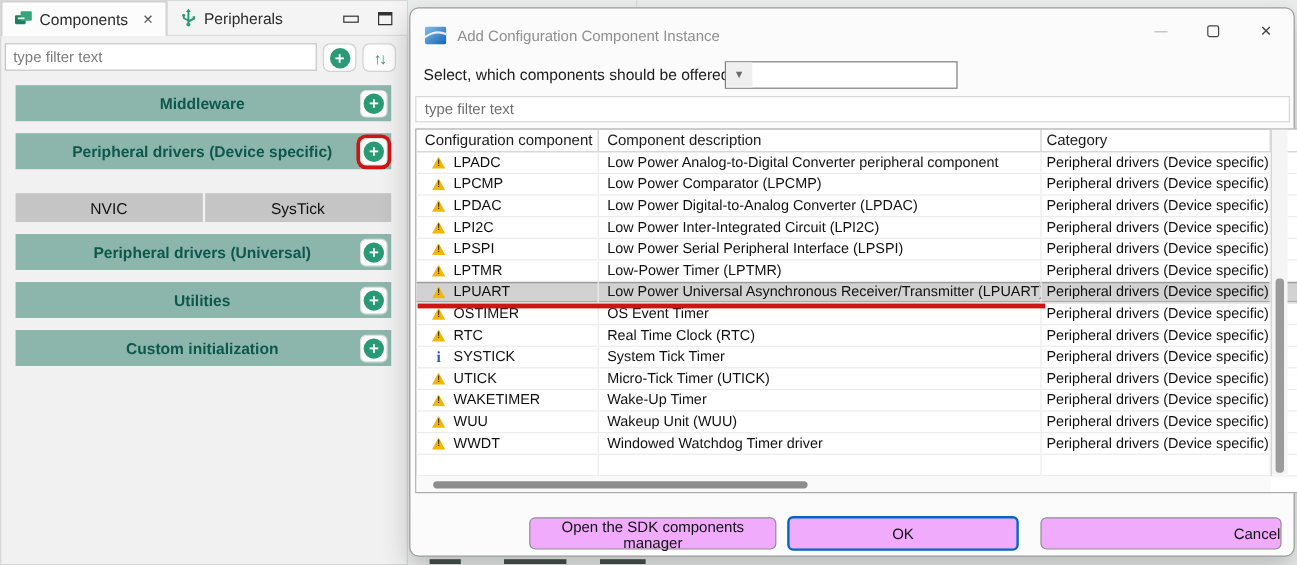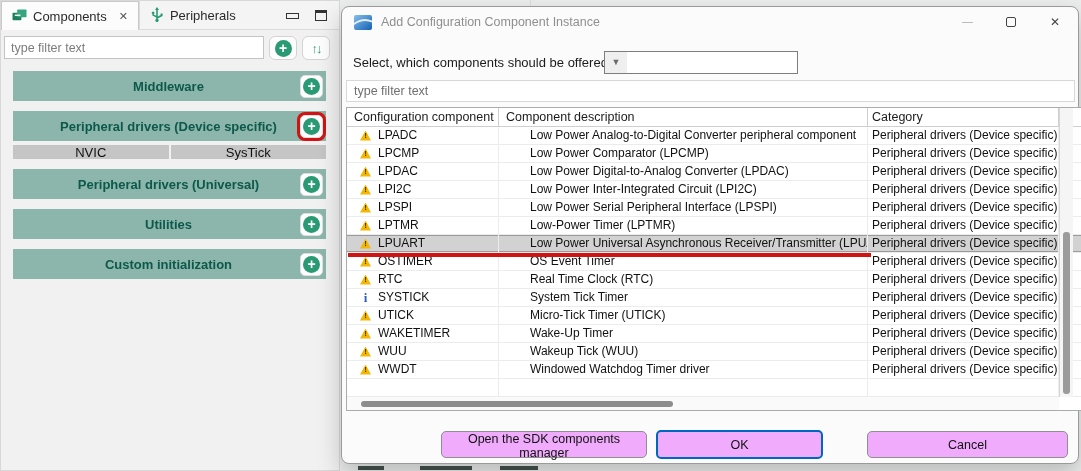--- a/index.html
+++ b/index.html
@@ -22,27 +22,27 @@
   .filter-row input::placeholder{color:#7c7c7c;}
   .icon-btn{width:28px;height:24px;background:#fdfdfd;border:1px solid #d3d3d3;border-radius:6px;display:flex;align-items:center;justify-content:center;cursor:pointer;}
   .plus-circle{width:17px;height:17px;border-radius:50%;background:var(--accent_green);color:#fff;font-size:14px;font-weight:bold;line-height:16px;text-align:center;display:inline-block;}
   .sort-glyph{color:var(--accent_green);font-weight:bold;font-size:13px;letter-spacing:-2px;}
   #sections{position:absolute;left:12px;top:70px;width:313px;}
   .section{margin-bottom:10px;}
   .sec-head{height:30px;background:var(--section_bg);display:flex;align-items:center;position:relative;}
   .sec-label{flex:1;text-align:center;font-weight:bold;font-size:13px;color:var(--section_text);padding-left:24px;}
   .sec-plus{width:23px;height:23px;margin-right:3px;background:#fdfdfd;border:1px solid #dedede;border-radius:5px;display:flex;align-items:center;justify-content:center;cursor:pointer;}
   .sec-plus.annotated{box-shadow:0 0 0 3px var(--annotation_red);}
-  .sec-children{margin-top:4px;height:14px;display:flex;gap:2px;}
+  .sec-children{margin-top:20px;height:24px;display:flex;gap:2px;}
   .child-btn{flex:1;background:var(--child_btn_bg);border:none;font-size:13px;color:#111;cursor:pointer;}
 
   
   .top-strip-line{position:absolute;left:530px;top:0;width:1px;height:6px;background:#dcdcdc;}
   #dialog{position:absolute;left:341px;top:6px;width:738px;height:458px;background:#fbfbfb;border:1px solid #9a9a9a;border-radius:8px;box-shadow:0 10px 24px rgba(0,0,0,.22);}
-  .titlebar{height:30px;display:flex;align-items:center;padding:0 8px 0 12px;}
+  .titlebar{height:30px;display:flex;align-items:flex-end;padding:0 8px 0 12px;}
   .app-icon{width:18px;height:15px;display:inline-block;margin-right:9px;}
   .dlg-title{font-size:12.5px;color:#8f8f8f;flex:1;}
   .cap-btn{width:30px;height:22px;display:flex;align-items:center;justify-content:center;color:#444;cursor:pointer;margin-left:14px;}
   .cap-min i{display:block;width:11px;height:1px;background:#bbb;}
   .cap-max i{display:block;width:10px;height:10px;border:1px solid #444;border-radius:2px;}
   .cap-close{font-size:12px;}
   .offer-row{position:absolute;left:11px;top:44px;width:716px;height:26px;}
   .offer-label{font-size:13px;color:#1b1b1b;line-height:24px;}
   .combo{position:absolute;left:251px;top:0;width:194px;height:23px;border:1px solid #7e7e7e;background:#fff;display:flex;align-items:center;cursor:pointer;}
   .combo-value{flex:1;padding-left:6px;font-size:12.5px;color:#111;}
@@ -51,36 +51,36 @@
   .dlg-filter::placeholder{color:#6f6f6f;}
 
   
   .table{position:absolute;left:4px;top:100px;width:876px;height:304px;background:#fff;border:1px solid #ababab;overflow:hidden;}
   .thead{display:grid;grid-template-columns:152px 369px 191px;height:19px;border-bottom:1px solid #cfcfcf;}
   .thead .hc{font-size:12.5px;color:#1b1b1b;line-height:18px;border-right:1px solid #cfcfcf;padding-left:7px;white-space:nowrap;overflow:hidden;}
   .thead .hc:nth-child(3){padding-left:4px;}
   .t-row{display:grid;grid-template-columns:152px 369px 191px;height:18px;border-bottom:1px solid #ececec;cursor:pointer;}
   .t-row .c{border-right:1px solid #ececec;white-space:nowrap;overflow:hidden;font-size:12px;line-height:17px;color:#111;}
   .t-row .c1{padding-left:13px;display:flex;align-items:center;gap:7px;}
-  .t-row .c2{padding-left:7px;margin-left:24px;}
+  .t-row .c2{padding-left:7px;}
   .t-row .c3{padding-left:4px;}
   .t-row.selected{background:var(--selected_row_bg);box-shadow:inset 0 1px 0 #9a9a9a, inset 0 -1px 0 #9a9a9a;}
   .icon-warning{width:11px;height:10px;clip-path:polygon(50% 0,100% 100%,0 100%);background:var(--warning_amber);color:#4e3500;font-size:8px;font-weight:bold;display:inline-flex;align-items:flex-end;justify-content:center;line-height:10px;flex:none;}
   .icon-info{color:var(--info_blue);font-family:"Liberation Serif",serif;font-weight:bold;font-size:13px;width:11px;text-align:center;flex:none;line-height:14px;}
   .red-underline{position:absolute;left:1px;top:145px;width:523px;height:4px;background:var(--annotation_red);z-index:5;}
   .vscroll{position:absolute;left:712px;top:0;width:14px;height:289px;background:#f5f5f5;border-left:1px solid #d6d6d6;}
   .vthumb{position:absolute;left:3px;width:7px;top:124px;height:162px;background:#9b9b9b;border-radius:3px;}
   .hscroll{position:absolute;left:0;top:289px;width:712px;height:13px;background:#fafafa;}
   .hthumb{position:absolute;left:14px;top:4px;width:312px;height:6px;background:#8d8d8d;border-radius:3px;}
 
   
   .footer-btn{position:absolute;height:27px;background:#f0abfc;border:1px solid #8f8f8f;border-radius:5px;font-size:12.5px;color:#111;cursor:pointer;}
   #btn-manager{left:99px;top:424px;width:206px;}
-  #btn-ok{left:314px;top:423px;width:167px;border:2px solid var(--ok_border_blue);height:29px;}
-  #btn-cancel{left:525px;top:424px;width:201px;}
+  #btn-ok{left:314px;top:423px;width:193px;border:2px solid var(--ok_border_blue);height:29px;}
+  #btn-cancel{left:525px;top:424px;width:201px;text-align:right;}
 
   
   .bottom-frag{position:absolute;height:4px;background:#3a4440;top:466px;}
 </style>
 </head>
 <body>
 
 <div id="left-panel">
   <div class="tabbar">
     <div class="tab active">
@@ -303,21 +303,21 @@
             <span>WAKETIMER</span>
           </div>
           <div class="c c2">Wake-Up Timer</div>
           <div class="c c3">Peripheral drivers (Device specific)</div>
         </div>
         <div class="t-row">
           <div class="c c1">
             <span class="icon-warning">!</span>
             <span>WUU</span>
           </div>
-          <div class="c c2">Wakeup Tick (WUU)</div>
+          <div class="c c2">Wakeup Unit (WUU)</div>
           <div class="c c3">Peripheral drivers (Device specific)</div>
         </div>
         <div class="t-row">
           <div class="c c1">
             <span class="icon-warning">!</span>
             <span>WWDT</span>
           </div>
           <div class="c c2">Windowed Watchdog Timer driver</div>
           <div class="c c3">Peripheral drivers (Device specific)</div>
         </div>

